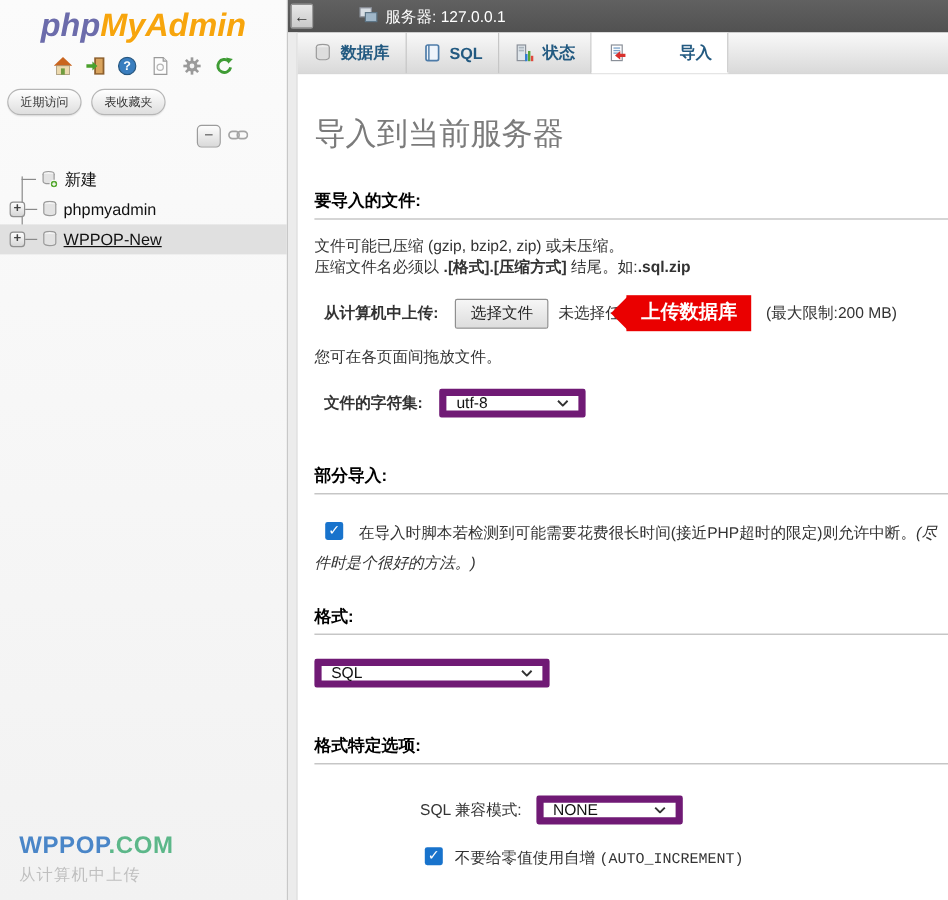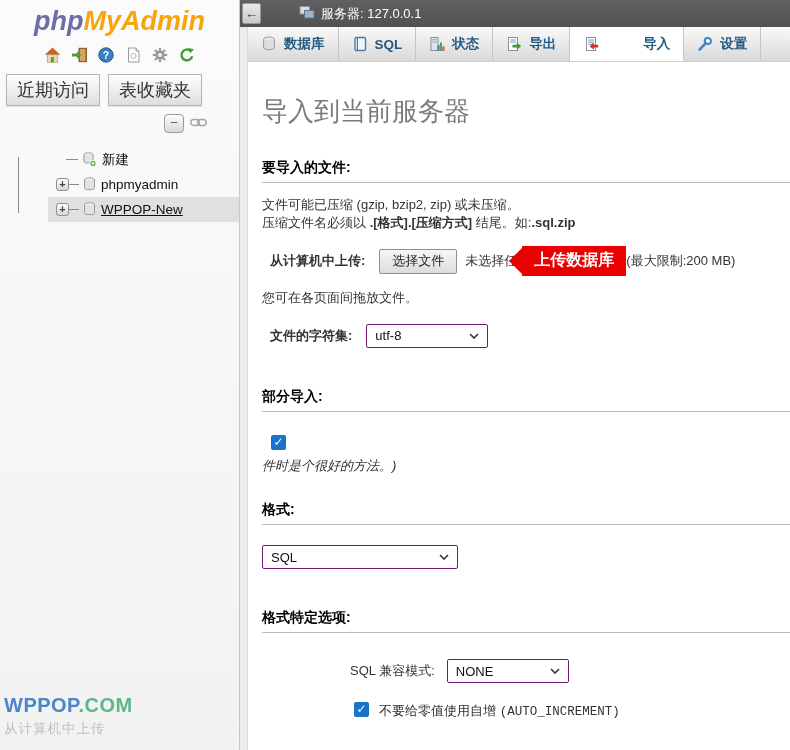--- a/index.html
+++ b/index.html
@@ -9,40 +9,40 @@
 
   
   #sidebar { position:relative; width:240px; height:750px; flex:0 0 240px;
     background:linear-gradient(#fbfbfb,#f2f2f2); border-right:1px solid #c8c8c8; }
   .logo { text-align:center; padding-top:6px; font-size:27px; font-weight:bold; font-style:italic; letter-spacing:0; }
   .logo .php { color:#6c6cab; }
   .logo .myadmin { color:#f7a50d; text-shadow:0 1px 0 #fff; }
   .nav-icons { display:flex; justify-content:center; gap:9px; align-items:center; padding:9px 0 8px; }
   .nav-icons .ibtn { width:18px; height:17px; display:inline-flex; align-items:center; justify-content:center; cursor:pointer; }
   .nav-btn-row { display:flex; gap:8px; padding:3px 0 0 6px; }
-  .pill-btn { font-size:18px; color:#333; padding:3px 10px; border:1px solid #b5b5b5; border-radius:0;
+  .pill-btn { font-size:10px; color:#333; padding:3px 10px; border:1px solid #b5b5b5; border-radius:12px;
     background:linear-gradient(#ffffff,#dedede); box-shadow:0 1px 1px rgba(0,0,0,.08); cursor:pointer; }
   .tree-controls { display:flex; justify-content:flex-end; align-items:center; gap:6px; padding:8px 32px 4px 0; }
   .sq-btn { width:20px; height:19px; border:1px solid #9c9c9c; border-radius:4px;
     background:linear-gradient(#fdfdfd,#d9d9d9); color:#555; font-size:13px; line-height:16px; text-align:center; cursor:pointer; }
   .link-ico { cursor:pointer; opacity:.8; }
   .tree { position:relative; margin-top:10px; }
   .trunk { position:absolute; left:18px; top:10px; height:56px; border-left:1px solid #8a8a8a; }
-  .tree-row { position:relative; display:flex; align-items:center; height:25px; padding-left:8px; cursor:pointer;margin-left:48px; }
+  .tree-row { position:relative; display:flex; align-items:center; height:25px; padding-left:8px; cursor:pointer; }
   .tree-row .h-conn { width:10px; border-top:1px solid #8a8a8a; margin-right:2px; }
   .tree-row.first { padding-left:18px; }
   .tree-row.first .h-conn { width:12px; }
   .expander { width:13px; height:13px; border:1px solid #8f8f8f; border-radius:3px;
     background:linear-gradient(#fefefe,#d6d6d6); font-size:11px; line-height:11px; text-align:center;
     color:#444; font-weight:bold; flex:0 0 13px; z-index:1; }
   .dbicon { margin:0 5px 0 2px; flex:0 0 13px; position:relative; top:1px; }
   .tree-label { font-size:13.5px; color:#111; }
   .tree-row.selected { background:#e0e0e0; }
   .tree-row.selected .tree-label { text-decoration:underline; }
-  .side-footer { position:absolute; left:4px; bottom:12px; }
+  .side-footer { position:absolute; left:16px; bottom:12px; }
   .brand { font-size:20px; font-weight:bold; letter-spacing:.5px; }
   .brand .b1 { color:#4a86c8; } .brand .b2 { color:#5cb789; }
   .tagline { color:#bfbfbf; font-size:13.5px; margin-top:3px; letter-spacing:1px; }
 
   
   #main { flex:1 1 auto; display:flex; flex-direction:column; width:550px; }
   #topbar { height:27px; background:linear-gradient(#616161,#515151); display:flex; align-items:center;
     color:#fff; flex:0 0 27px; }
   .back-btn { width:19px; height:21px; margin-left:2px; background:linear-gradient(#e8e8e8,#c9c9c9);
     border:1px solid #9a9a9a; border-radius:2px; color:#333; font-size:13px; line-height:19px; text-align:center; cursor:pointer; }
@@ -65,23 +65,23 @@
   .lbl { color:#333; }
   .indent1 { margin-left:8px;font-weight:bold; }
   .file-btn { margin-left:14px; padding:2px 12px 3px; background:linear-gradient(#f6f6f6,#dddddd);
     border:1px solid #8f8f8f; border-radius:2px; color:#222; font-size:13px; cursor:pointer; }
   .no-file { margin-left:8px; color:#333; white-space:nowrap; }
   .callout { position:relative; display:inline-flex; align-items:center; background:#ea0000; color:#fff;
     font-weight:bold; font-size:16px; padding:4px 12px 5px; margin-left:14px; z-index:3; white-space:nowrap; }
   .callout::before { content:""; position:absolute; left:-13px; top:50%; transform:translateY(-50%);
     border-top:14px solid transparent; border-bottom:14px solid transparent; border-right:14px solid #ea0000; }
   .upload-callout { margin-left:-34px; }
-  .max-limit { color:#333; white-space:nowrap; }
+  .max-limit { margin-left:12px; color:#333; white-space:nowrap; }
   .select { display:inline-flex; align-items:center; justify-content:space-between;
-    border:1px solid #701a75; border-radius:2px; background:#fff; height:24px; padding:0 8px; cursor:pointer; color:#111; }
+    border:6px solid #701a75; border-radius:2px; background:#fff; height:24px; padding:0 8px; cursor:pointer; color:#111; }
   .select .chev { margin-left:8px; display:inline-flex; }
   .w120 { width:122px; } .w195 { width:196px; }
   .checkbox { width:15px; height:15px; background:#1873cc; border-radius:2px; color:#fff; font-size:12px;
     line-height:15px; text-align:center; flex:0 0 15px; cursor:pointer; }
   .cb-row { display:flex; align-items:flex-start; margin-top:22px; }
   .cb-row .checkbox { margin-left:9px; margin-top:1px; }
   .cb-label { margin-left:13px; line-height:1.5; white-space:nowrap; }
   .cb-note { margin-top:6px; line-height:1.5; }
   i.note { font-style:italic; }
   .mono { font-family:Liberation Mono, monospace; font-size:12.5px; }
@@ -238,46 +238,29 @@
             <svg width="16" height="16" viewBox="0 0 16 16">
                 <rect x="2" y="1.5" width="7" height="13" fill="#dfe5ea" stroke="#8a9099"></rect>
                 <rect x="3.3" y="3" width="4.4" height="1.4" fill="#aab4bd"></rect>
                 <rect x="3.3" y="5.4" width="4.4" height="1.4" fill="#aab4bd"></rect>
                 <rect x="8.6" y="9" width="2" height="6" fill="#2d7dd2"></rect>
                 <rect x="11" y="6.5" width="2" height="8.5" fill="#57a639"></rect>
                 <rect x="13.4" y="10.5" width="2" height="4.5" fill="#e0493e"></rect>
               </svg>
             <span>状态</span>
           </div>
-          <div class="tab">
-            <svg width="16" height="16" viewBox="0 0 16 16">
-                <rect x="2.5" y="1.5" width="9" height="13" fill="#fff" stroke="#8a9099"></rect>
-                <rect x="4.2" y="3.5" width="5.6" height="1.1" fill="#7ba2c9"></rect>
-                <rect x="4.2" y="5.6" width="5.6" height="1.1" fill="#7ba2c9"></rect>
-                <polygon points="6.5,8.8 10.8,8.8 10.8,6.6 15.2,10.2 10.8,13.8 10.8,11.6 6.5,11.6" fill="#3f9c35"></polygon>
-              </svg>
-            <span>导出</span>
-          </div>
           <div class="tab active">
             <svg width="16" height="16" viewBox="0 0 16 16">
                 <rect x="3.5" y="1.5" width="9" height="13" fill="#fff" stroke="#8a9099"></rect>
                 <rect x="5.2" y="3.5" width="5.6" height="1.1" fill="#7ba2c9"></rect>
                 <rect x="5.2" y="5.6" width="5.6" height="1.1" fill="#7ba2c9"></rect>
                 <rect x="5.2" y="7.7" width="5.6" height="1.1" fill="#7ba2c9"></rect>
                 <polygon points="15.2,8.8 10.9,8.8 10.9,6.6 6.5,10.2 10.9,13.8 10.9,11.6 15.2,11.6" fill="#d9302c"></polygon>
               </svg>
             <span>导入</span>
-          </div>
-          <div class="tab">
-            <svg width="16" height="16" viewBox="0 0 16 16">
-                <circle cx="10.8" cy="5" r="3" fill="none" stroke="#3d85c6" stroke-width="2.2"></circle>
-                <rect x="9.2" y="3.6" width="3.4" height="2.8" fill="#fff"></rect>
-                <path d="M2.6 13.6 L8.8 7.2" stroke="#3d85c6" stroke-width="2.6" stroke-linecap="round"></path>
-              </svg>
-            <span>设置</span>
           </div>
         </nav>
 
         <div id="content">
           <div class="content-inner">
             <h2 class="page-title">导入到当前服务器</h2>
 
             <div class="legend">要导入的文件:</div>
             <div class="para">
               <div>文件可能已压缩 (gzip, bzip2, zip) 或未压缩。</div>
@@ -302,20 +285,21 @@
                     <svg width="10" height="6" viewBox="0 0 10 6">
                       <polyline points="1,1 5,5 9,1" fill="none" stroke="#333" stroke-width="1.6"></polyline>
                     </svg>
                   </span>
               </span>
             </div>
 
             <div class="legend" style="margin-top:40px;">部分导入:</div>
             <div class="cb-row">
               <span class="checkbox">✓</span>
+              <span class="cb-label"><span>在导入时脚本若检测到可能需要花费很长时间(接近PHP超时的限定)则允许中断。</span><i class="note">(尽</i></span>
             </div>
             <div class="cb-note"><i class="note">件时是个很好的方法。)</i></div>
 
             <div class="legend" style="margin-top:26px;">格式:</div>
             <div class="row" style="margin-top:20px;">
               <span class="select w195">
                 <span>SQL</span>
                 <span class="chev">
                     <svg width="10" height="6" viewBox="0 0 10 6">
                       <polyline points="1,1 5,5 9,1" fill="none" stroke="#333" stroke-width="1.6"></polyline>

